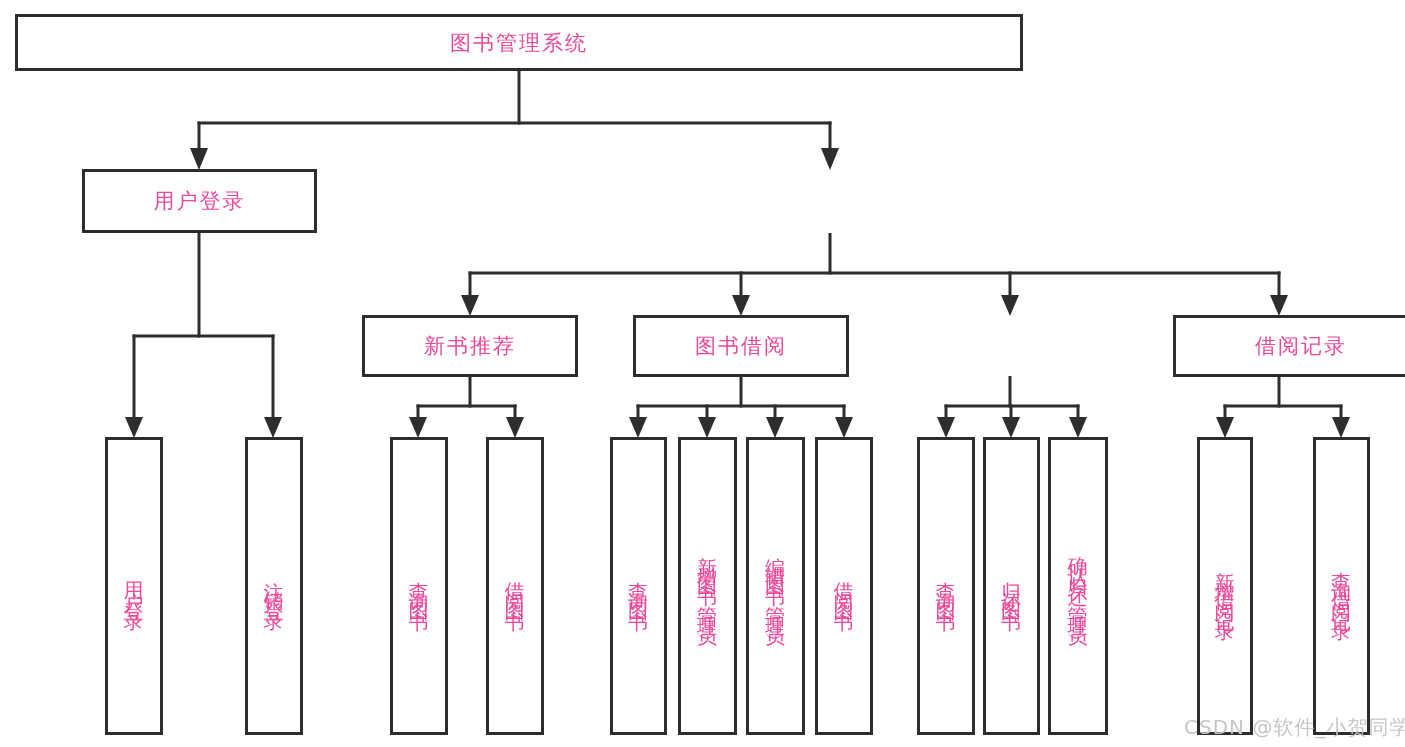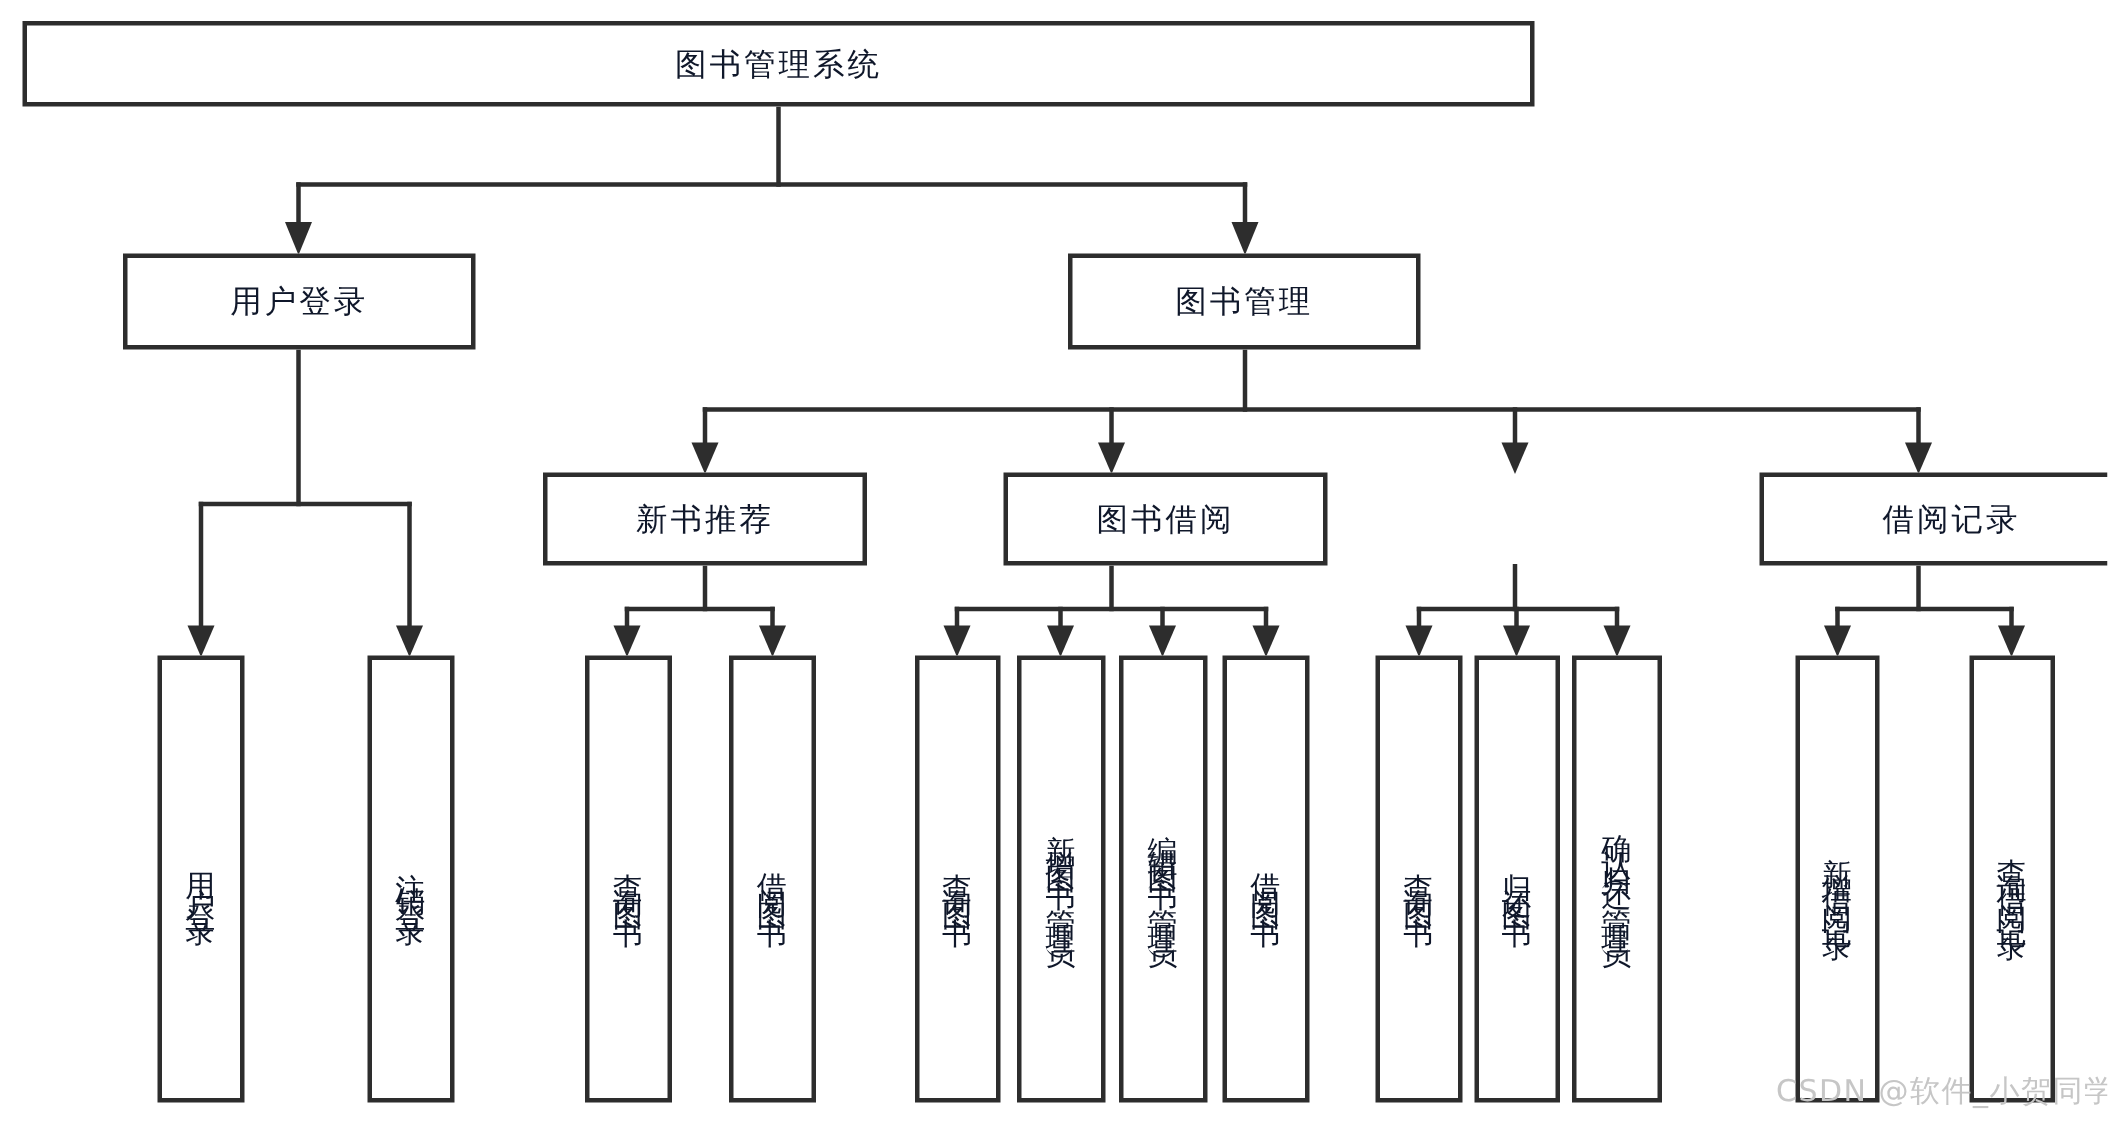--- a/index.html
+++ b/index.html
@@ -20,36 +20,36 @@
   .connectors line { stroke: #2d2d2d; stroke-width: 3; }
   .connectors polygon { fill: #2d2d2d; }
   .box {
     position: absolute;
     box-sizing: border-box;
     border: 3px solid #2d2d2d;
     background: #ffffff;
     display: flex;
     align-items: center;
     justify-content: center;
-    color: #0f172a;
+    color: #ec4899;
   }
   .hbox { font-size: 21px; letter-spacing: 2px; white-space: nowrap; }
   .vbox span {
     writing-mode: vertical-rl;
     text-orientation: mixed;
     font-size: 20px;
     letter-spacing: 10px;
     line-height: 1;
   }
   
   .n-root            { left: 15px;  top: 14px;  width: 1008px; height: 57px; }
   .n-user-login      { left: 82px;  top: 169px; width: 235px;  height: 64px; }
   .n-book-mgmt       { left: 712px; top: 169px; width: 235px;  height: 64px; }
   .n-new-book-rec    { left: 362px; top: 315px; width: 216px;  height: 62px; }
-  .n-book-borrow     { left: 633px; top: 315px; width: 216px;  height: 62px; margin-left: 36px; }
+  .n-book-borrow     { left: 633px; top: 315px; width: 216px;  height: 62px; }
   .n-current-borrow  { left: 903px; top: 314px; width: 215px;  height: 62px; }
   .n-borrow-records  { left: 1173px;top: 315px; width: 256px;  height: 62px; }
   .leaf              { top: 437px; height: 298px; }
   .n-leaf-user-login { left: 105px;  width: 58px; }
   .n-leaf-logout     { left: 245px;  width: 58px; }
   .n-nbr-query       { left: 390px;  width: 58px; }
   .n-nbr-borrow      { left: 486px;  width: 58px; }
   .n-bb-query        { left: 610px;  width: 57px; }
   .n-bb-add          { left: 678px;  width: 59px; }
   .n-bb-edit         { left: 746px;  width: 59px; }
@@ -151,23 +151,20 @@
     </g>
   </svg>
 
   <div class="box hbox n-root">
     <span>图书管理系统</span>
   </div>
 
   <div class="box hbox n-user-login">
     <span>用户登录</span>
   </div>
-  <div class="box hbox n-book-mgmt">
-    <span>图书管理</span>
-  </div>
 
   <div class="box hbox n-new-book-rec">
     <span>新书推荐</span>
   </div>
   <div class="box hbox n-book-borrow">
     <span>图书借阅</span>
   </div>
   <div class="box hbox n-borrow-records">
     <span>借阅记录</span>
   </div>

